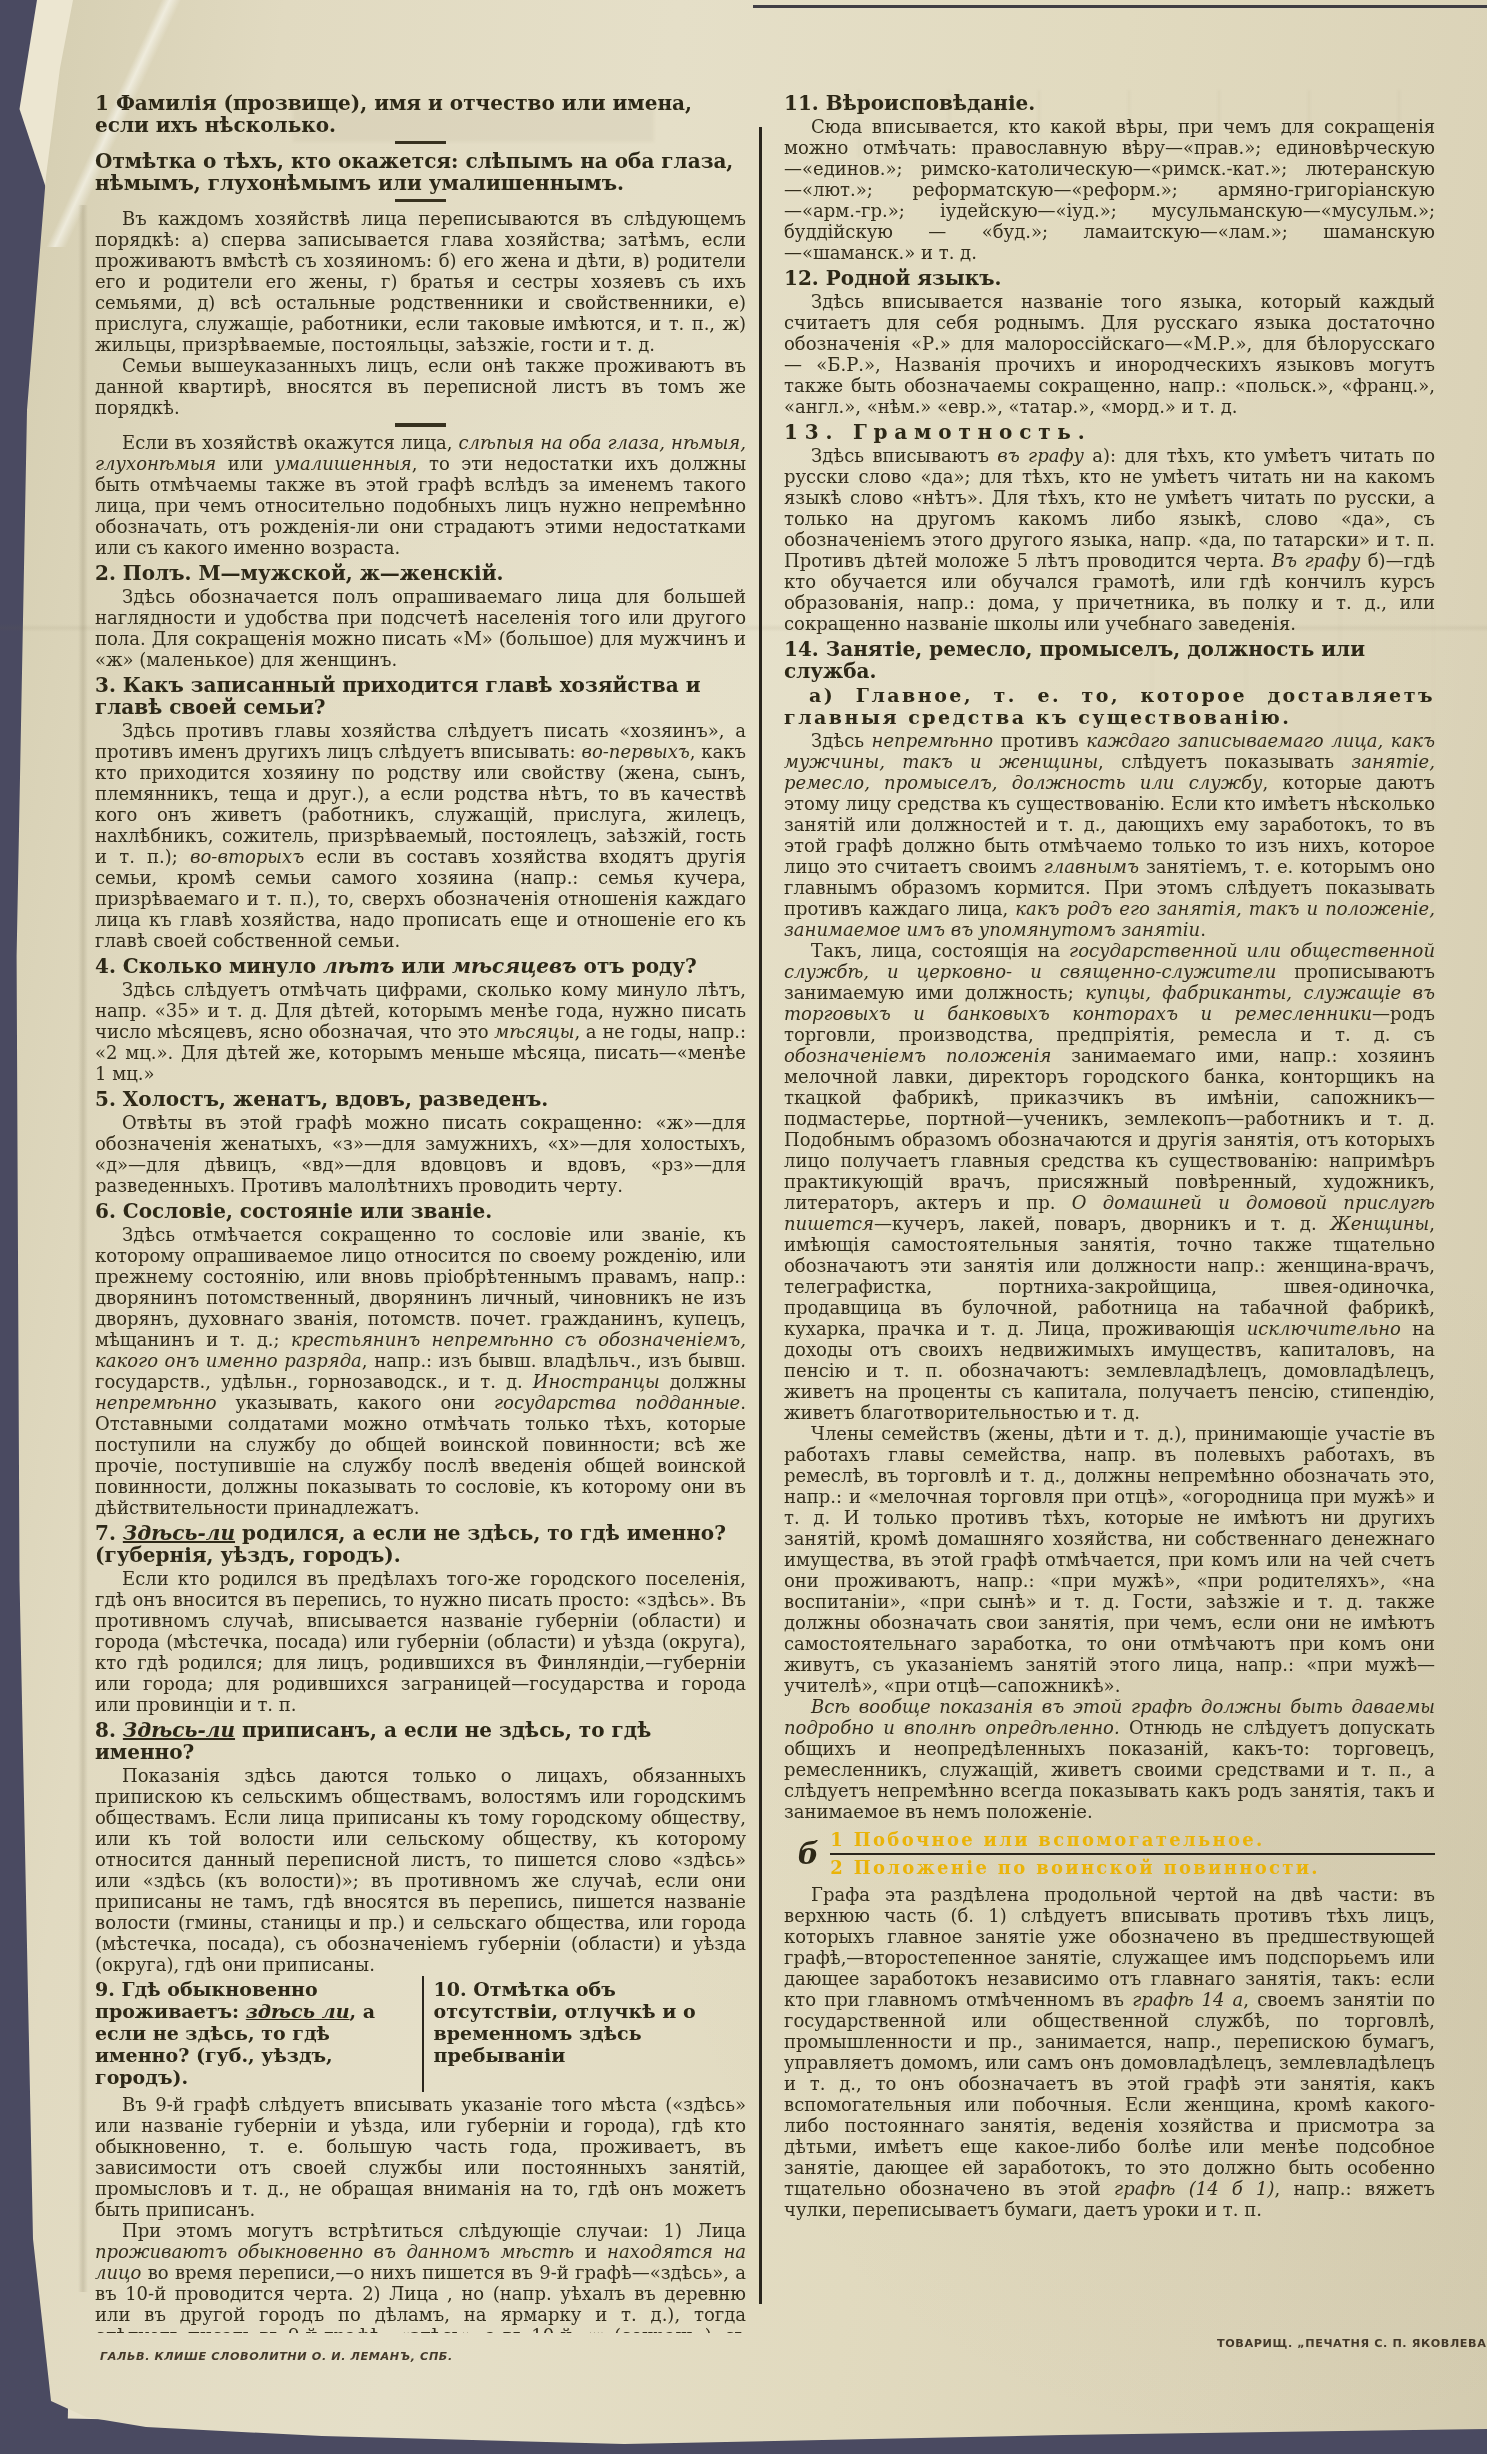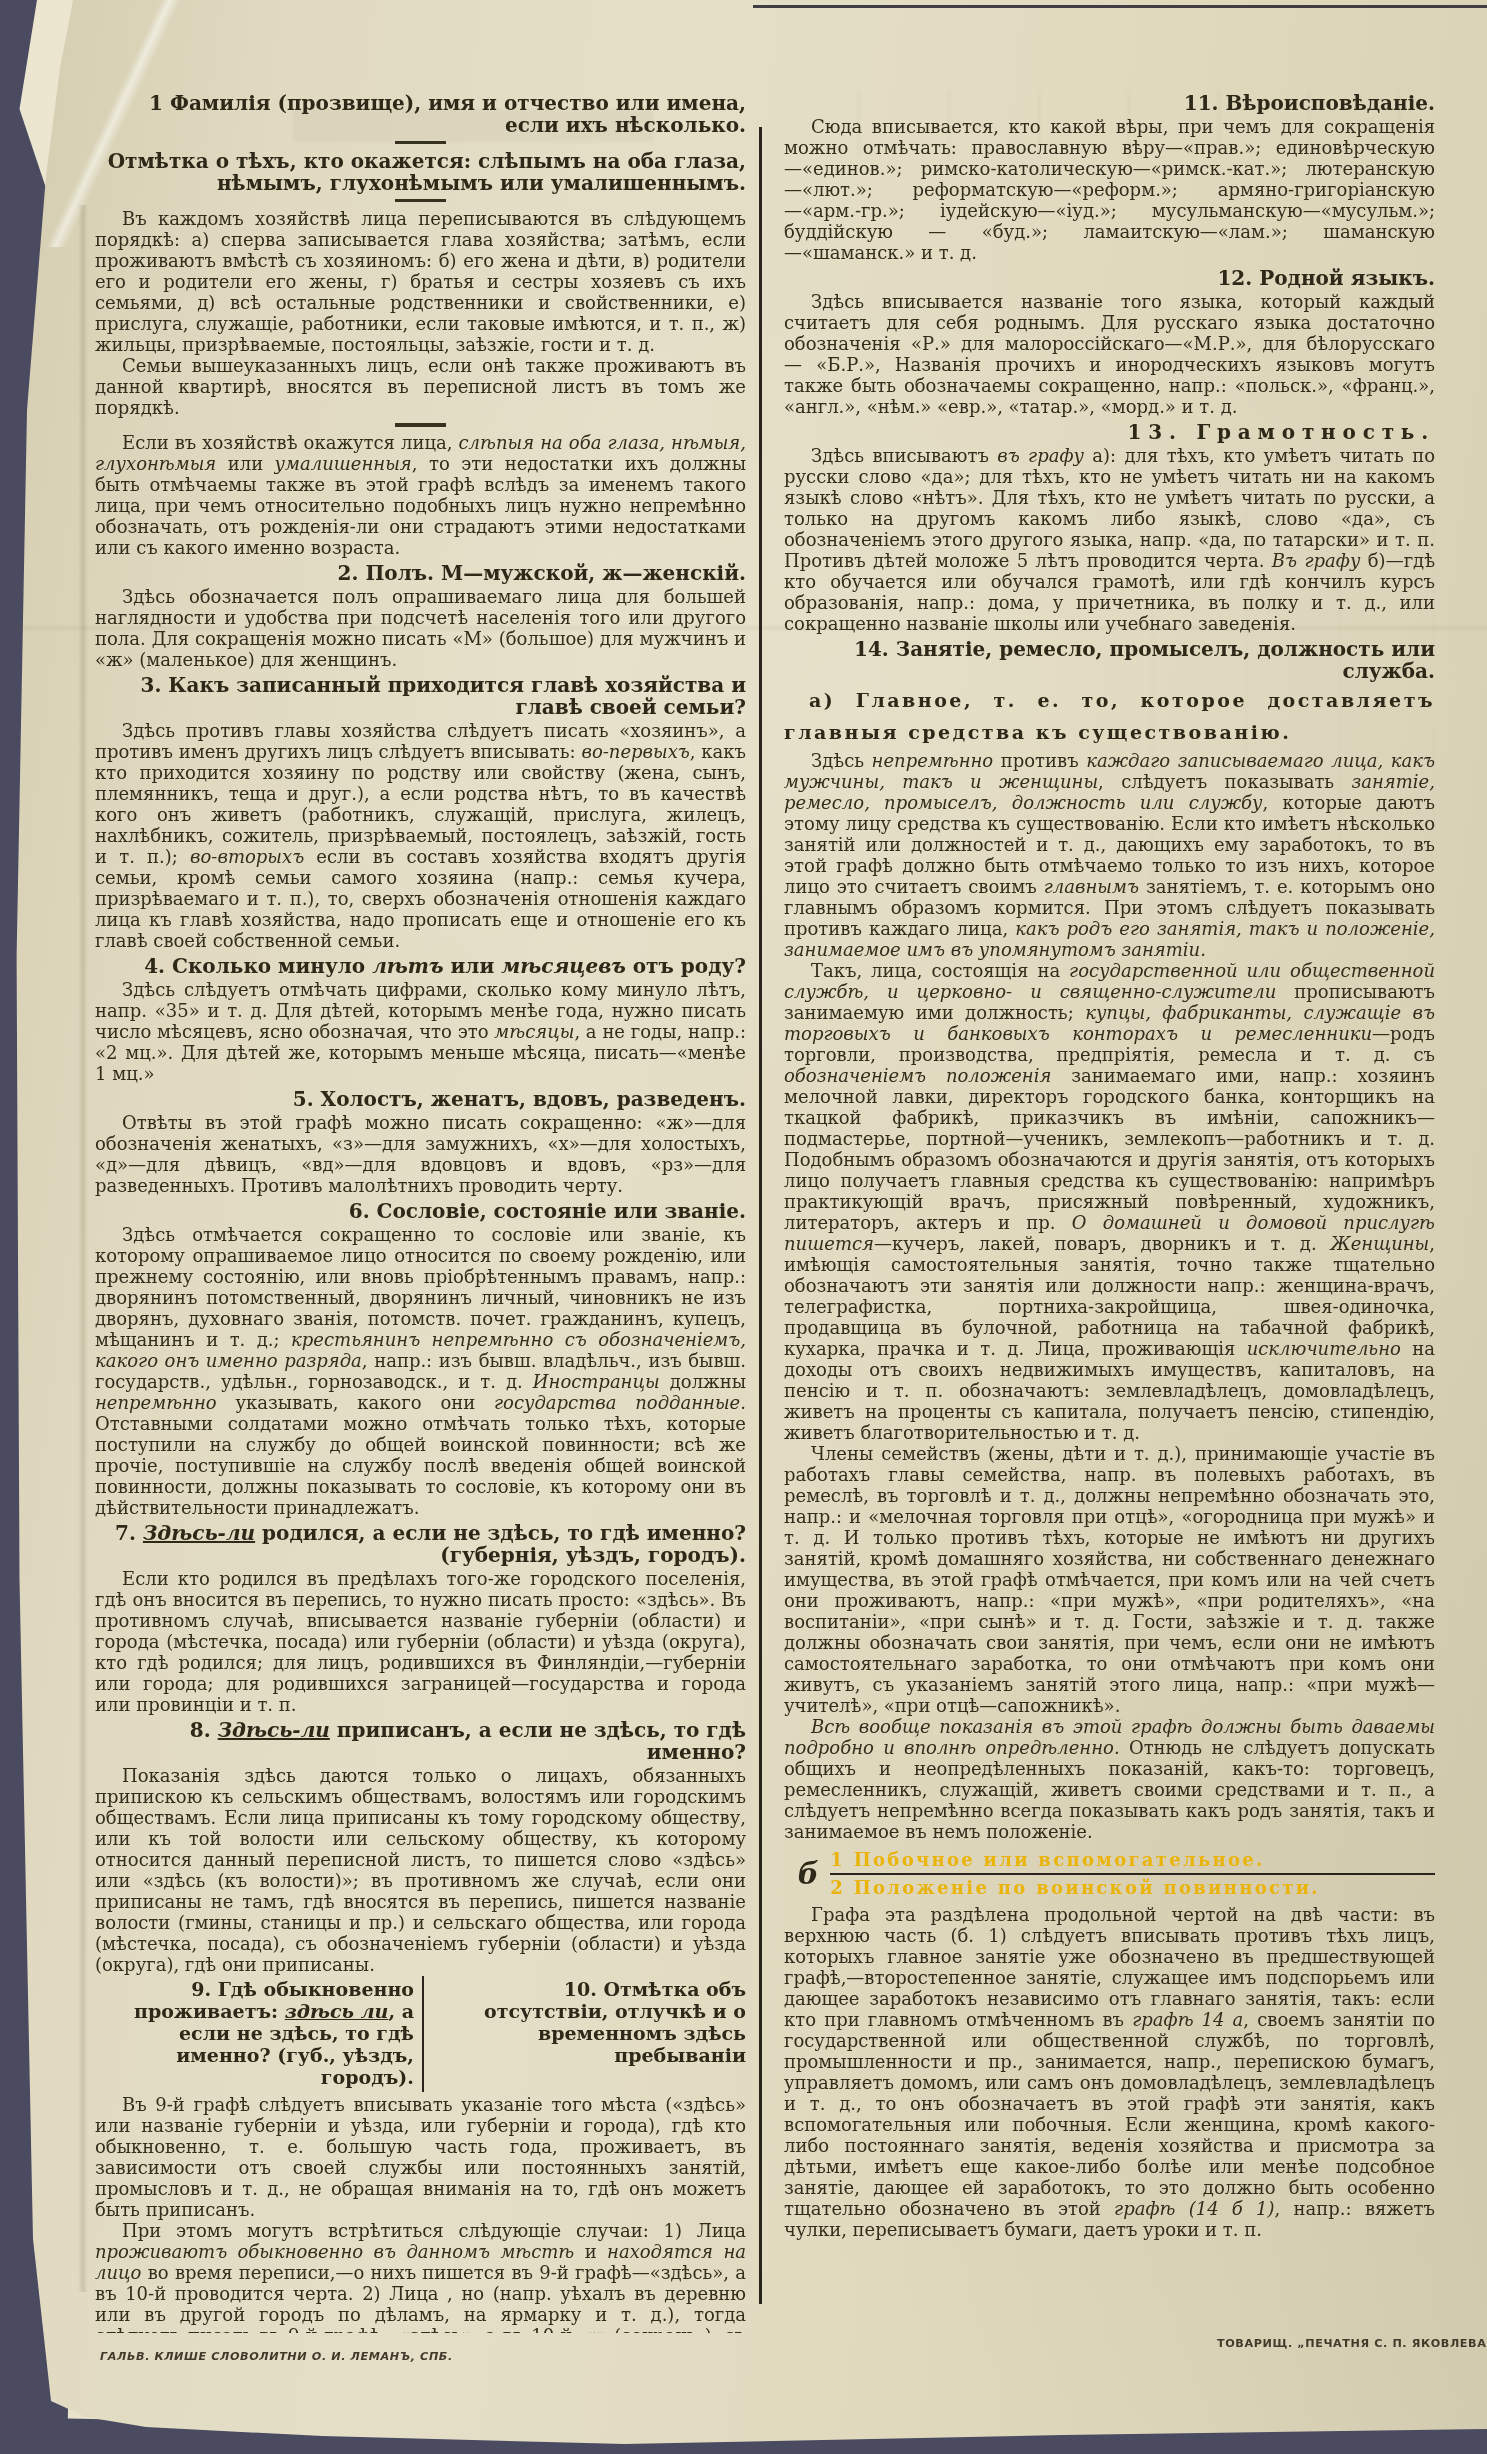--- a/index.html
+++ b/index.html
@@ -37,29 +37,29 @@
   .gutter-rule{position:absolute;z-index:4;left:759px;top:127px;width:2.9px;height:2177px;background:#29251d;}
 
   .col{
     position:absolute;top:88px;width:651px;max-height:2245px;overflow:hidden;z-index:5;
     color:#332d1c;font-size:18px;line-height:21px;text-align:justify;
     text-rendering:optimizeLegibility;
   }
   #col-left{left:95px;}
   #col-right{left:784px;}
   .para{margin:0;text-indent:27px;}
-  .h{font-weight:700;text-align:right;font-size:20px;line-height:22px;margin:3.9px 0 2px;color:#2d2817;}
+  .h{font-weight:700;text-align:left;font-size:20px;line-height:22px;margin:3.9px 0 2px;color:#2d2817;}
   .h.sp{letter-spacing:6.8px;}
   .rule{width:51px;height:3.4px;background:#37311f;margin:4.9px auto 5.9px;}
   .cols2{display:flex;margin:1px 0 2px;}
   .cols2 .cell{flex:1;padding:0 0 2px 9.8px;}
   .cols2 .cell.first{border-right:2.3px solid #29251d;padding-left:0;padding-right:7.8px;flex:0 0 49%;}
   .cols2 .h{margin:2px 0;font-size:19px;}
   .spaced{font-weight:700;letter-spacing:2.5px;text-indent:25px;text-align:justify;
-    margin:2.9px 0 2px;font-size:19px;line-height:32px;color:#2d2817;}
+    margin:2.9px 0 2px;font-size:19px;line-height:22px;color:#2d2817;}
   .brace14{display:flex;align-items:center;margin:4.9px 0 2.9px;}
   .brace-letter{font-size:29px;font-weight:700;font-style:italic;padding:0 11.7px 0 13.7px;color:#2d2817;}
   .brace-lines{flex:1;}
   .brace-line{font-weight:700;letter-spacing:2.3px;font-size:18px;line-height:22px;padding:2px 0;color:#eab308;}
   .brace-line.u{border-bottom:2.3px solid #29251d;}
   .footer{position:absolute;z-index:6;font-family:"DejaVu Sans", sans-serif;font-weight:700;
     font-size:11.2px;letter-spacing:0.6px;color:#443а2a;color:#44392a;white-space:nowrap;}
   .footerL{left:100px;top:2350px;font-style:italic;}
   .footerR{left:1217px;top:2337px;}
 </style>

